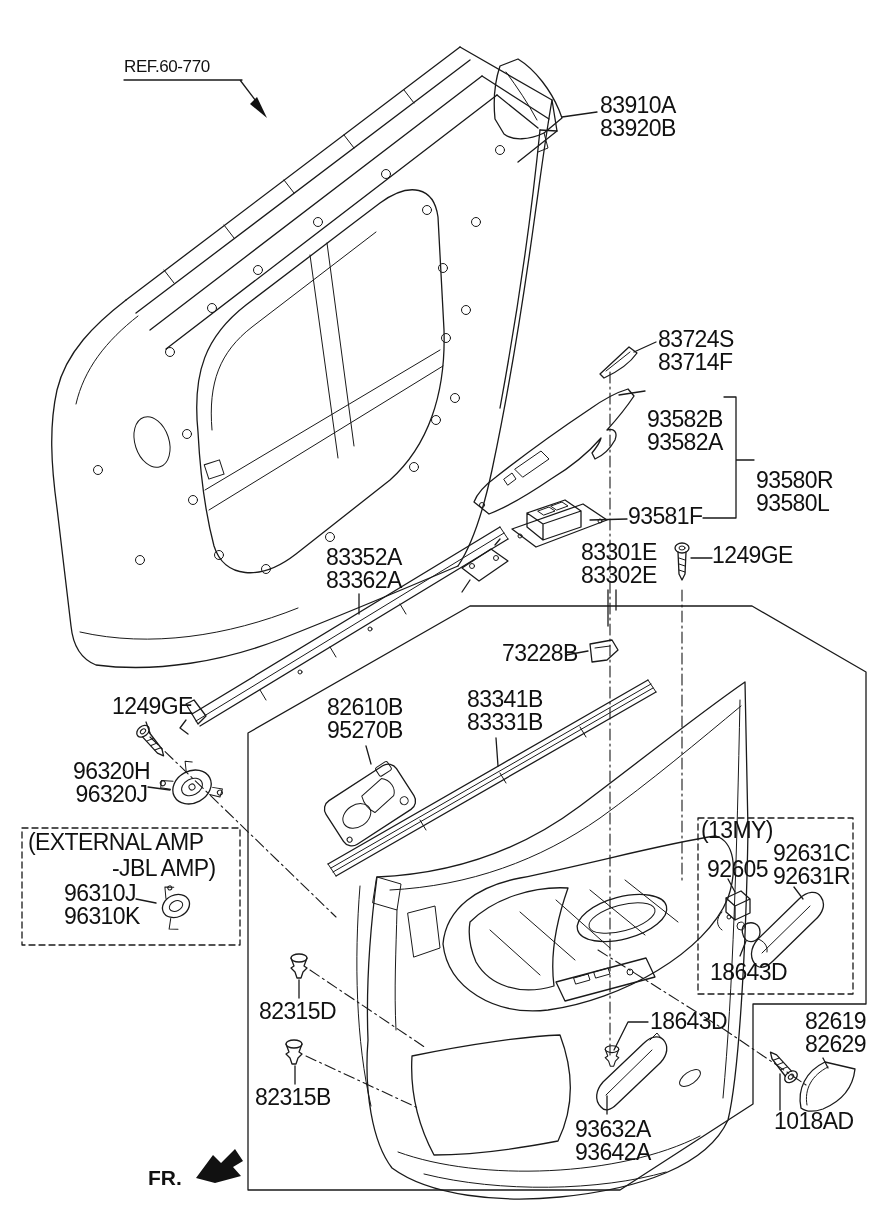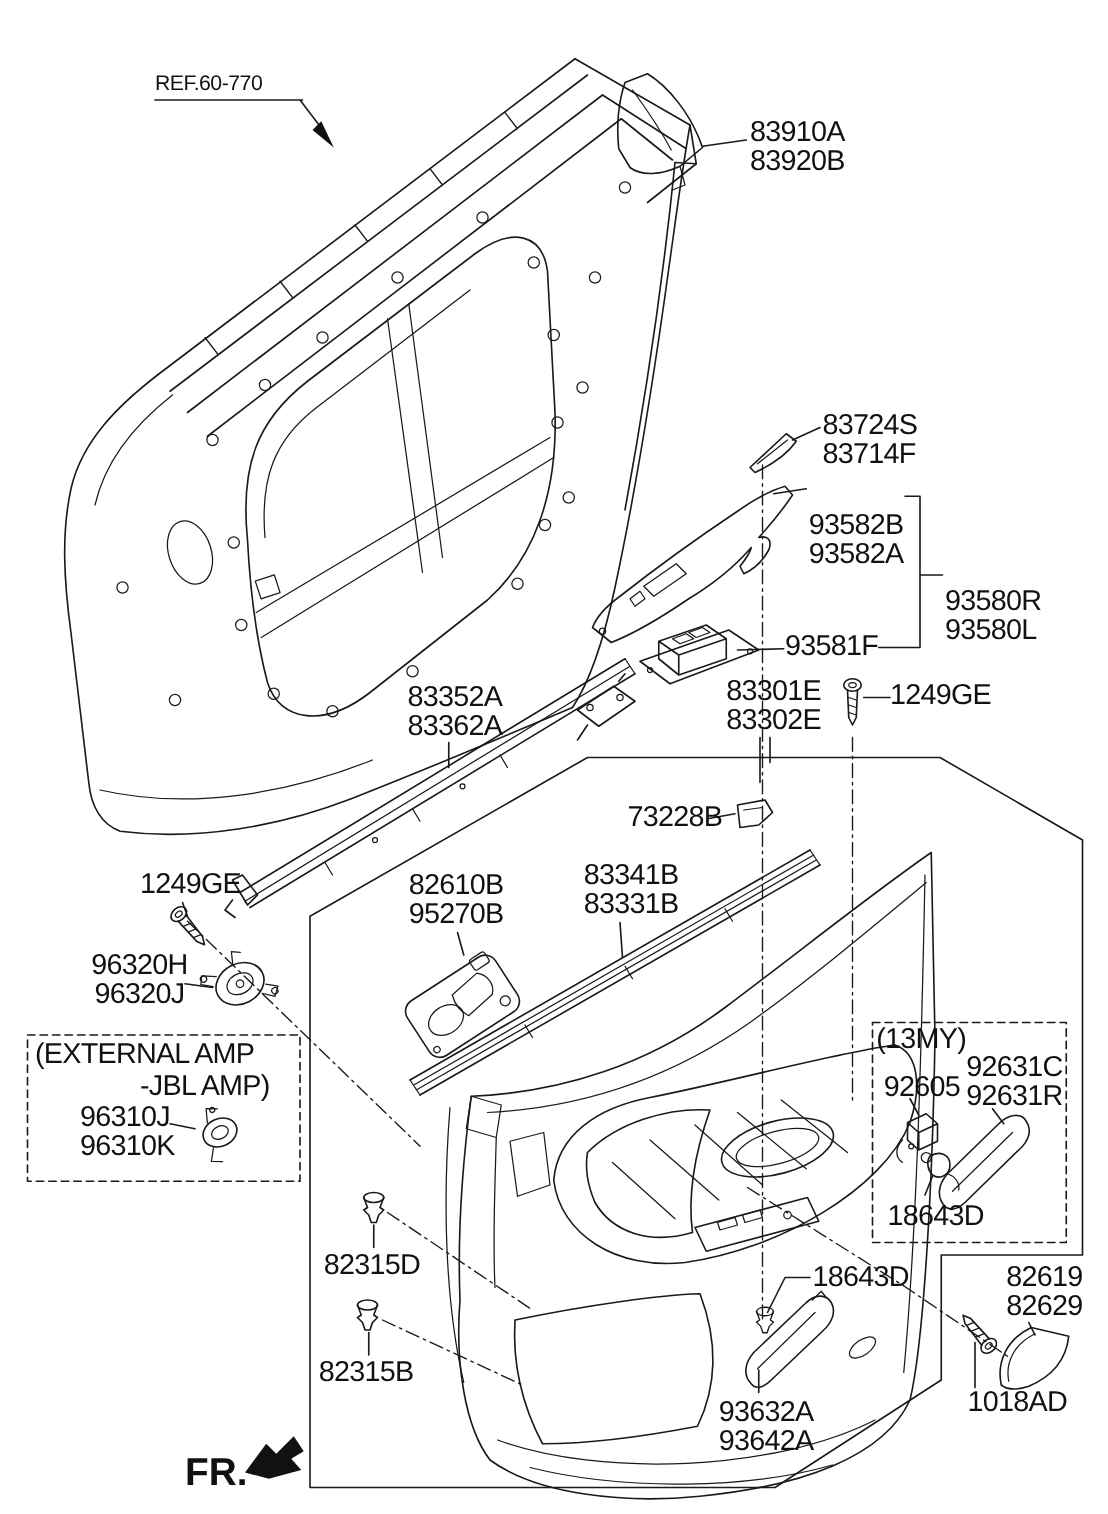--- a/index.html
+++ b/index.html
@@ -8,21 +8,21 @@
   .stage svg{position:absolute;left:0;top:0;}
   svg .ln{fill:none;stroke:#1a1a1a;stroke-width:1.3;stroke-linejoin:round;stroke-linecap:round;}
   svg .thin{stroke-width:1;}
   svg .dash{stroke-dasharray:6 4;}
   svg .cl{stroke-dasharray:11 4 2 4;stroke-width:1.1;}
   svg .solid{fill:#111;stroke:none;}
   #labels-layer{position:absolute;left:0;top:0;width:100%;height:100%;}
   .plabel{position:absolute;color:#111;font-size:23px;line-height:23px;letter-spacing:-0.6px;
           white-space:nowrap;}
   .plabel.ref{font-size:17px;letter-spacing:-0.4px;}
-  .plabel.fr{font-size:31px;font-weight:bold;letter-spacing:0;}
+  .plabel.fr{font-size:21px;font-weight:bold;letter-spacing:0;}
 </style>
 </head>
 <body>
 
 <div class="stage">
 
 <svg width="886" height="1211" viewBox="0 0 886 1211">
 
   <g>
     <path class="ln" d="M 470,606 L 752,606 L 866,672 L 866,1004 L 753,1004 L 753,1104 L 620,1190 L 248,1190 L 248,733 Z"></path>

